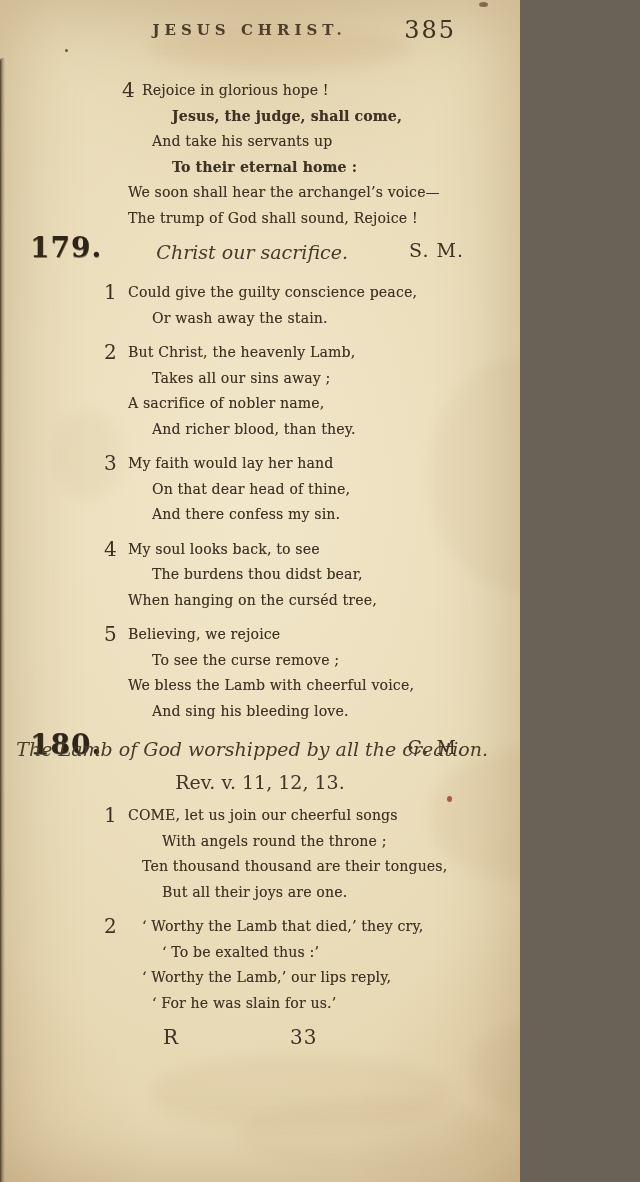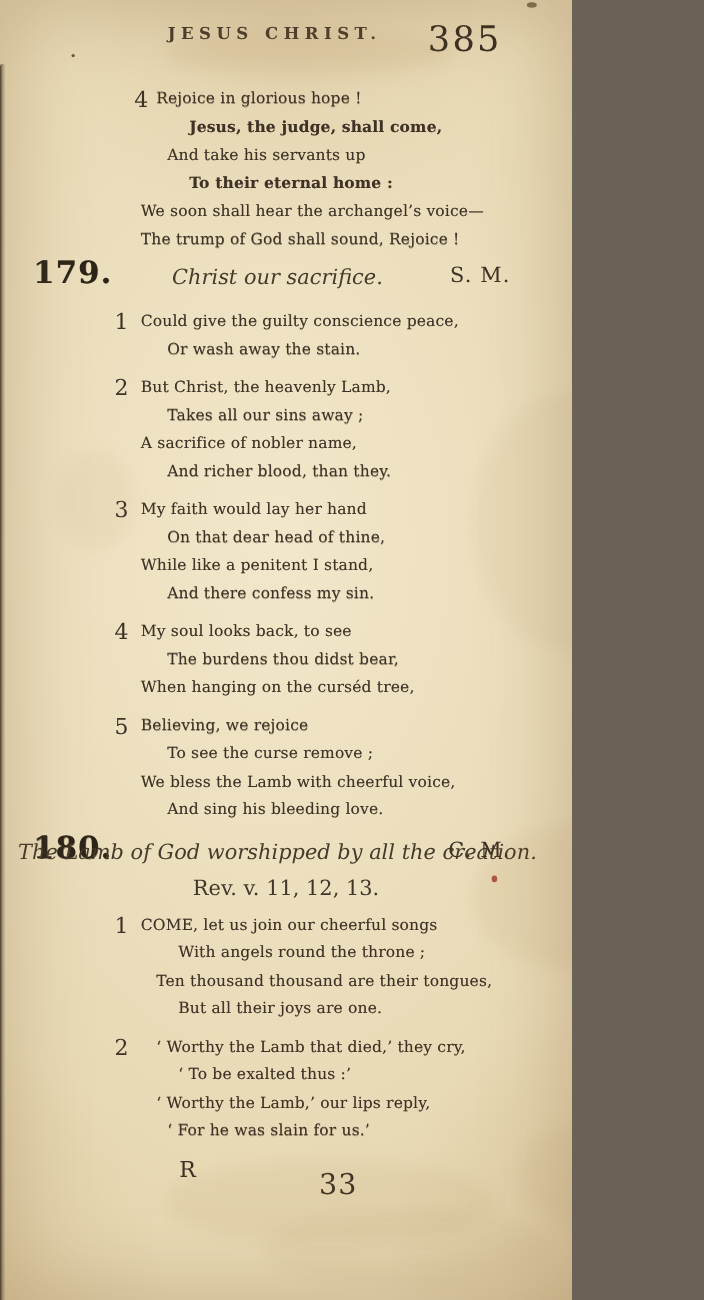--- a/index.html
+++ b/index.html
@@ -29,21 +29,21 @@
   }
   
   .header{position:relative;height:32px;padding-top:21px;}
   .running-title{
     position:absolute;left:48%;transform:translateX(-50%);
     font-size:15px;letter-spacing:5px;font-weight:bold;
     color:#473a2b;white-space:nowrap;
   }
   .page-number{
     position:absolute;right:64px;top:16px;
-    font-size:32px;letter-spacing:2px;color:#3a2f23;
+    font-size:24px;letter-spacing:2px;color:#3a2f23;
   }
   
   .stanza-block{position:relative;margin:0 0 9px 104px;}
   .verse-num{position:absolute;left:0;top:0;font-size:20px;line-height:25.5px;}
   .line{font-size:14px;line-height:25.5px;white-space:nowrap;letter-spacing:0.2px;
         text-shadow:0.2px 0.3px 0.4px rgba(62,46,30,0.45);}
   .i0{padding-left:24px;}
   .i1{padding-left:38px;}
   .i2{padding-left:48px;}
   .i3{padding-left:58px;}
@@ -61,21 +61,21 @@
   .hymn-title{
     position:absolute;left:48.5%;transform:translateX(-50%);top:5px;
     font-style:italic;font-size:19px;white-space:nowrap;color:#463a2b;
   }
   .hymn-meter{position:absolute;right:56px;top:3px;font-size:19px;letter-spacing:1px;}
   .scripture{text-align:center;font-size:19px;line-height:25px;margin-top:1px;color:#42362a;}
   .hymn .stanzas{margin-top:8px;}
   
   .footer{position:relative;height:26px;margin-top:2px;}
   .sig-mark{position:absolute;left:163px;top:0;font-size:20px;}
-  .page-mark{position:absolute;left:290px;top:11px;font-size:26px;letter-spacing:1px;text-align:center;}
+  .page-mark{position:absolute;left:290px;top:0;font-size:20px;letter-spacing:1px;text-align:center;}
   
   .stain{position:absolute;border-radius:50%;filter:blur(7px);pointer-events:none;}
   .speck{position:absolute;pointer-events:none;}
 </style>
 </head>
 <body>
 
 <div class="page" style="--paper: #e7d8b3; --ink: #3e3226; --accent: #9e3a26;">
 
   <header class="header">
@@ -111,21 +111,20 @@
           <span class="verse-num">2</span>
           <div class="line i0">But Christ, the heavenly Lamb,</div>
           <div class="line i2">Takes all our sins away ;</div>
           <div class="line i0">A sacrifice of nobler name,</div>
           <div class="line i2">And richer blood, than they.</div>
         </div>
         <div class="stanza-block">
           <span class="verse-num">3</span>
           <div class="line i0">My faith would lay her hand</div>
           <div class="line i2">On that dear head of thine,</div>
-          <div class="line i0">While like a penitent I stand,</div>
           <div class="line i2">And there confess my sin.</div>
         </div>
         <div class="stanza-block">
           <span class="verse-num">4</span>
           <div class="line i0">My soul looks back, to see</div>
           <div class="line i2">The burdens thou didst bear,</div>
           <div class="line i0">When hanging on the curséd tree,</div>
         </div>
         <div class="stanza-block">
           <span class="verse-num">5</span>

